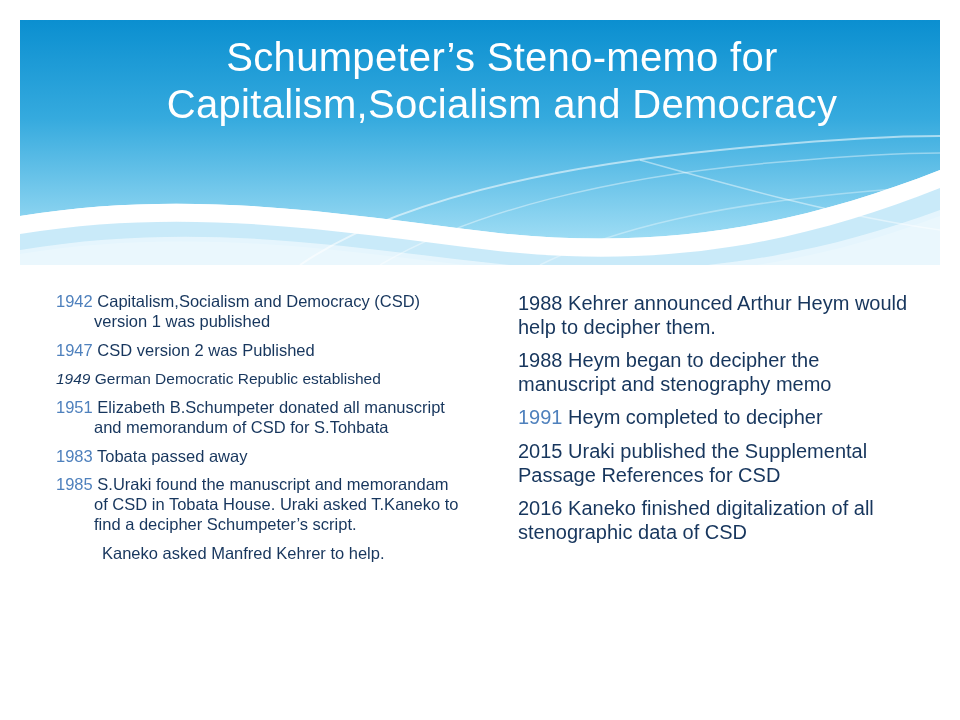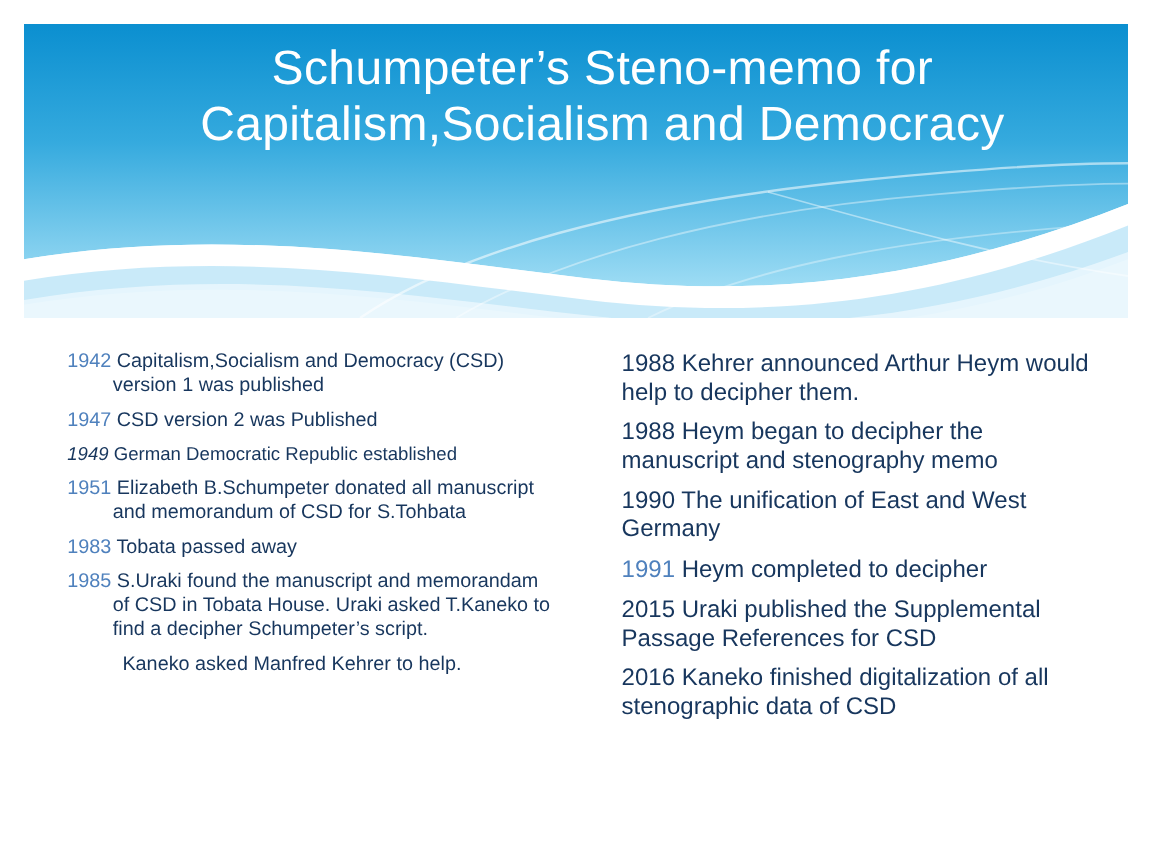--- a/index.html
+++ b/index.html
@@ -184,24 +184,20 @@
 
     <div class="col col-right">
       <div class="entry">
         <span class="yr">1988</span>
         <span>Kehrer announced Arthur Heym would help to decipher them.</span>
       </div>
       <div class="entry">
         <span class="yr">1988</span>
         <span>Heym began to decipher  the manuscript and stenography memo</span>
       </div>
-      <div class="entry">
-        <span class="yr">1990</span>
-        <span>The unification  of East and West Germany</span>
-      </div>
       <div class="entry accent">
         <span class="yr">1991</span>
         <span>Heym completed to decipher</span>
       </div>
       <div class="entry">
         <span class="yr">2015</span>
         <span>Uraki published the Supplemental Passage References for CSD</span>
       </div>
       <div class="entry">
         <span class="yr">2016</span>

